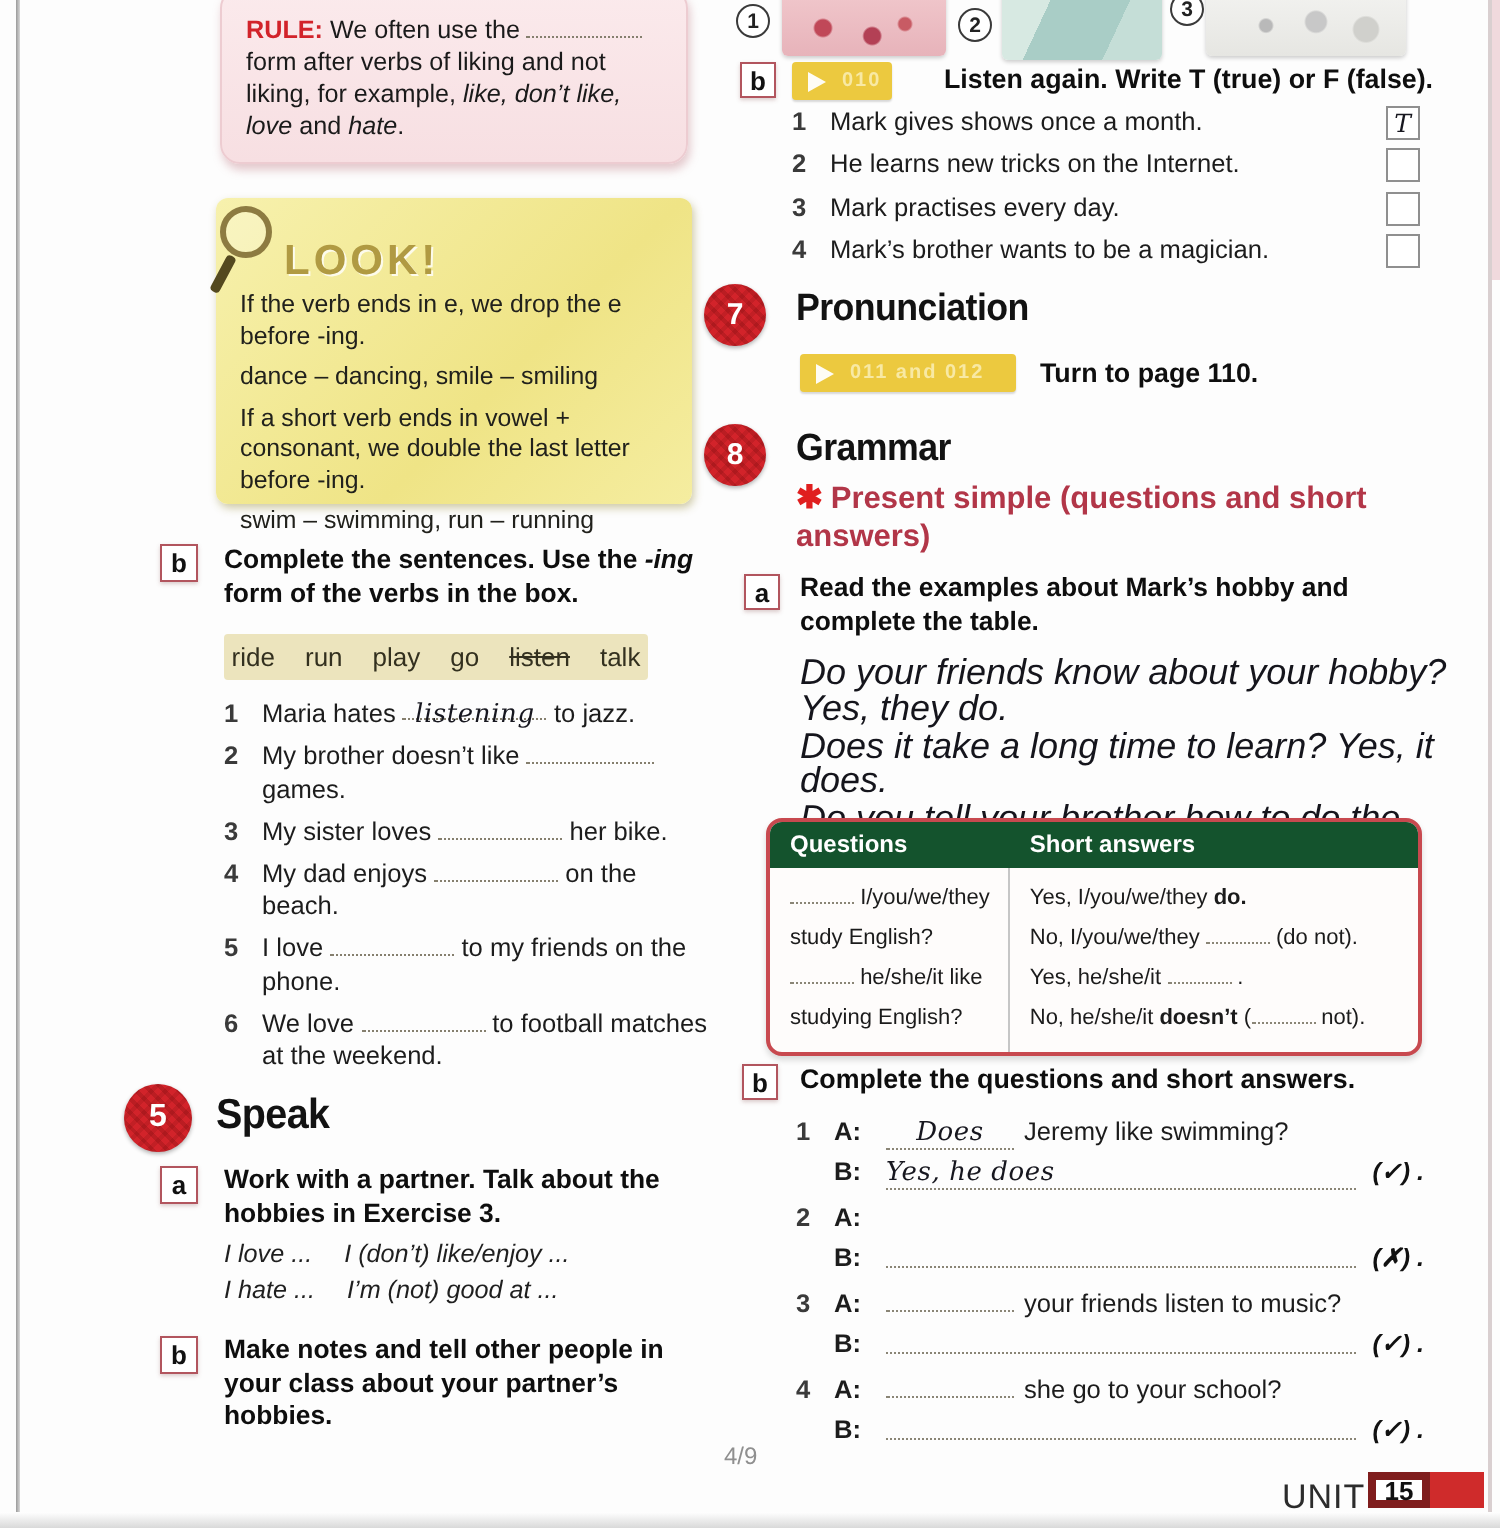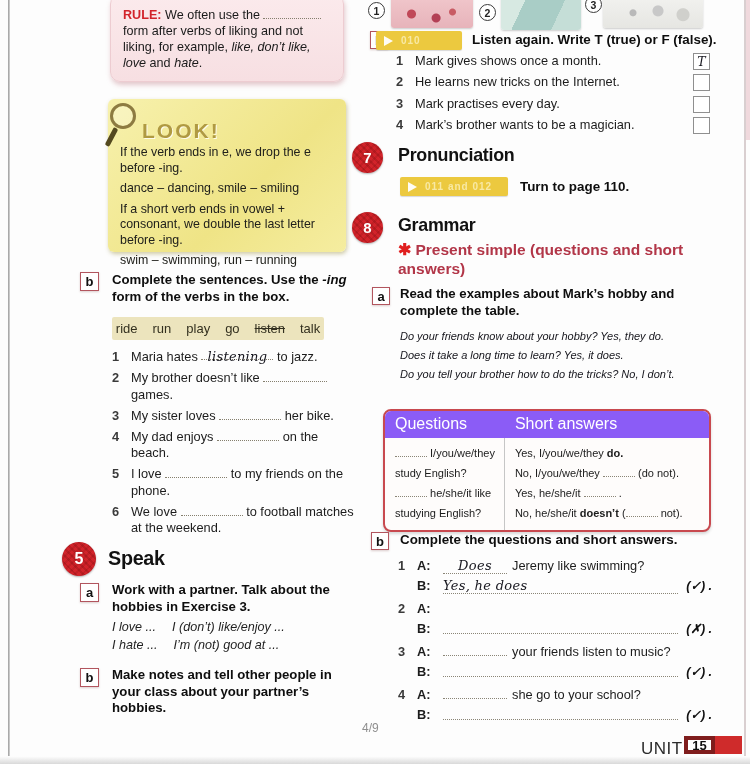--- a/index.html
+++ b/index.html
@@ -74,27 +74,27 @@
   .tf-list { position:absolute; left:396px; top:53px; width:314px; }
   .tf-list .row { display:flex; gap:9px; align-items:flex-start; height:21.4px; font-size:12.8px; }
   .tf-list .n { font-weight:bold; color:#3a3a3a; min-width:10px; }
   .checkbox { width:17px; height:17px; border:1.5px solid #8f8f8f; background:#fff; margin-left:auto;
     display:flex; align-items:center; justify-content:center; }
   .checkbox .hand { font-size:12.5px; }
   .gram-sub { position:absolute; left:398px; top:240px; width:332px; font-size:15.5px; line-height:19px;
     font-weight:700; color:#b23648; }
   .gram-sub .ast { color:#e01f1f; font-size:16px; margin-right:4px; }
   .examples { position:absolute; left:400px; top:328px; width:336px; font-style:italic;
-    font-size:11px; line-height:17.5px; color:#15151c; }
+    font-size:18px; line-height:17.5px; color:#15151c; }
   .examples div { margin-bottom:1.5px; }
 
   .gtable { position:absolute; left:383px; top:409px; width:328px; border:2px solid #c8494f;
     border-radius:8px; overflow:hidden; background:#fefcfb; box-shadow:0 2px 3px rgba(0,0,0,.15); }
-  .gtable .thead { display:grid; grid-template-columns:37% 63%; background:#8b5cf6; color:#fff;
-    font-size:16px; font-weight:normal; }
+  .gtable .thead { display:grid; grid-template-columns:37% 63%; background:#14532d; color:#fff;
+    font-size:12px; font-weight:bold; }
   .gtable .thead div { padding:4px 10px 5px; }
   .gtable .tbody { display:grid; grid-template-columns:37% 63%; font-size:11px; line-height:20px; color:#1b1b1b; }
   .gtable .col { padding:5px 8px 7px 10px; }
   .gtable .col.q { border-right:1px solid #c6c6c6; }
   .tblank { display:inline-block; width:32px; border-bottom:1px dotted #8a8576; height:9px; }
   .qa-list { position:absolute; left:398px; top:556px; width:314px; font-size:12.8px; }
   .qa-list .line { display:flex; gap:8px; align-items:baseline; line-height:20px; margin-bottom:0; }
   .qa-list .item { margin-bottom:3px; }
   .qa-list .n { font-weight:bold; color:#3a3a3a; min-width:11px; }
   .qa-list .ab { font-weight:700; min-width:18px; }
@@ -217,21 +217,21 @@
   <div class="thumb-circ" style="left:585px; top:-4px;">
       <span>3</span>
     </div>
   <div class="thumb" style="left:603px; top:-10px; width:100px; height:38px;
        background:radial-gradient(circle at 30% 60%, #b9b9b9 0 3px, transparent 4px),
                   radial-gradient(circle at 55% 55%, #c8c8c8 0 5px, transparent 6px),
                   radial-gradient(circle at 80% 65%, #d0d0cc 0 6px, transparent 7px),
                   linear-gradient(#f4f4f2,#e6e6e2);"></div>
 
   <div class="letterbox" style="left:370px; top:31px; width:18px; height:18px;">b</div>
-  <div class="audio-badge" style="left:376px; top:31px; width:86px;">
+  <div class="audio-badge" style="left:396px; top:31px; width:50px;">
     <span class="play-tri"></span>
     <span class="audio-num">010</span>
   </div>
   <div class="instr" style="position:absolute; left:472px; top:32px; white-space:nowrap; font-size:13.4px;">Listen again. Write T (true) or F (false).</div>
 
   <div class="tf-list">
     <div class="row">
       <span class="n">1</span>
       <span>Mark gives shows once a month.</span>
       <span class="checkbox">

